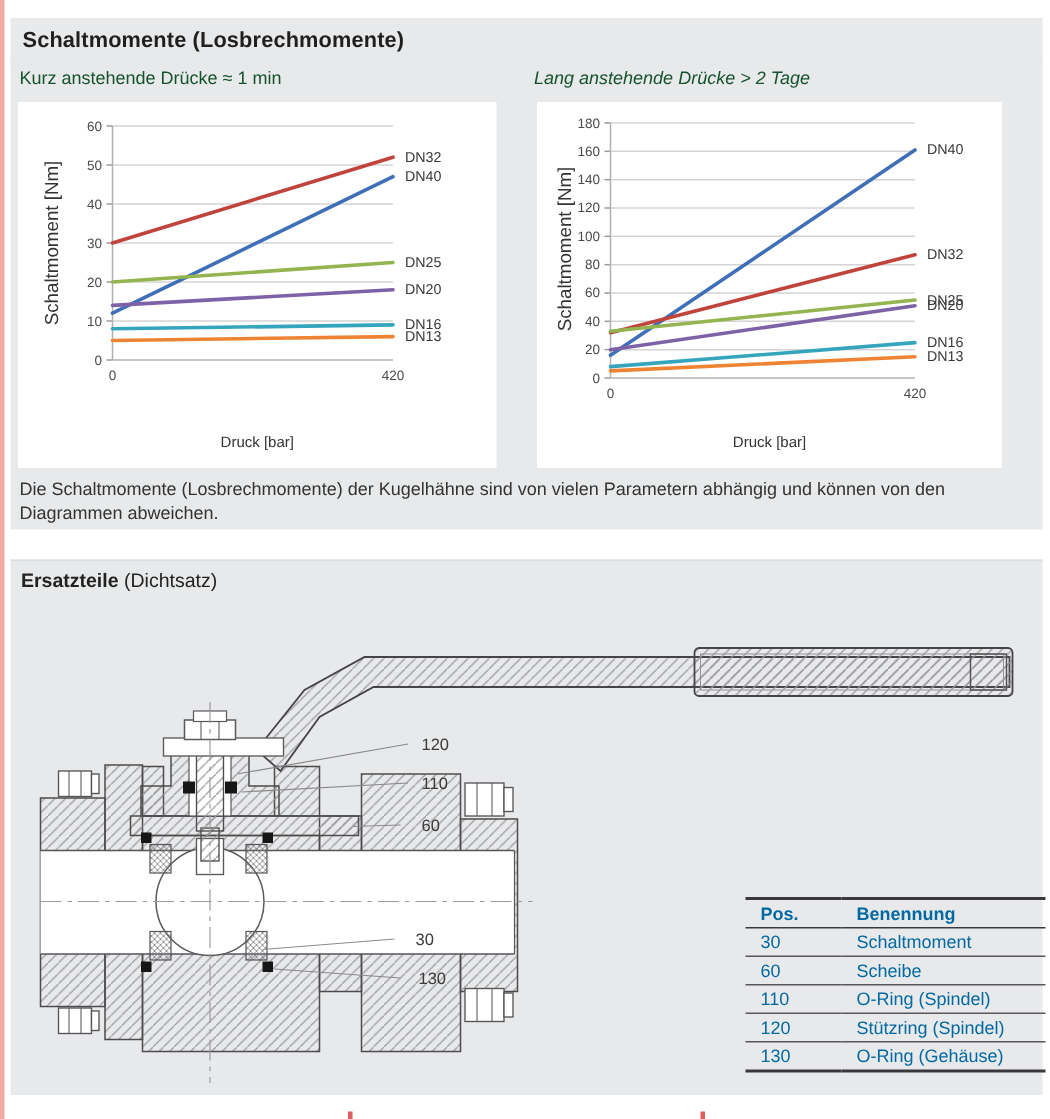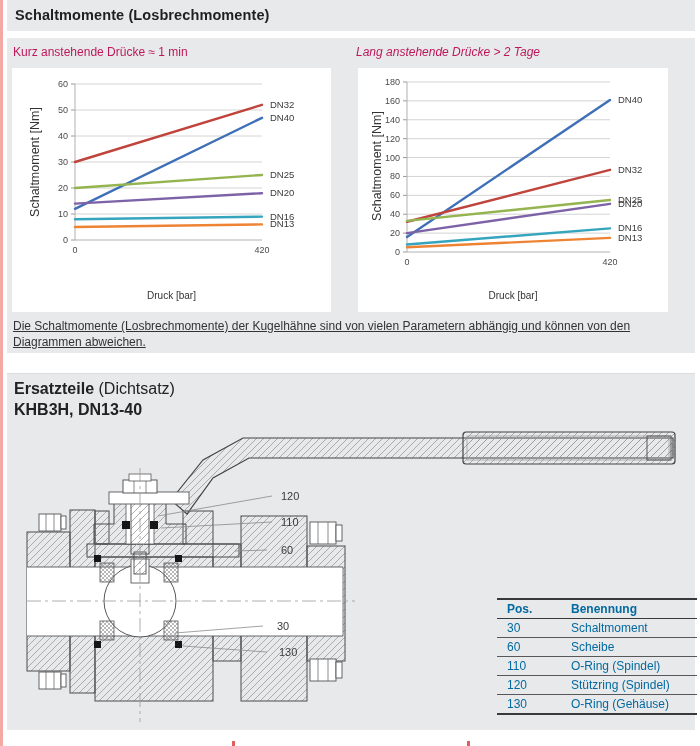--- a/index.html
+++ b/index.html
@@ -4,41 +4,41 @@
 <style>
   html,body { margin:0; padding:0; }
   body {
     width:700px; height:746px; position:relative; overflow:hidden;
     background:#ffffff;
     font-family:"Liberation Sans","DejaVu Sans",sans-serif;
   }
   .stripe { position:absolute; left:0; top:0; width:3px; height:746px; background:#f3aaa4; }
   .gray-bg { background:#e8e9ea; }
 
-  .band { position:absolute; left:7px; top:0; width:688px; height:31px; }
+  .band { position:absolute; left:7px; top:12px; width:688px; height:31px; }
   .band h1 { margin:0; padding:7px 0 0 8px; font-size:14.5px; color:#1f1f1f; letter-spacing:0.1px; }
 
   .s1 { position:absolute; left:7px; top:38px; width:688px; height:315px; }
-  .caption { position:absolute; top:7px; font-size:12px; color:#be185d; }
+  .caption { position:absolute; top:7px; font-size:12px; color:#14532d; }
   #cap0 { left:6px; }
   #cap1 { left:349px;font-style:italic; }
   .panel { position:absolute; background:#ffffff; }
   #panel0 { left:5px;   top:30px; width:319px; height:244px; }
   #panel1 { left:351px; top:30px; width:310px; height:244px; }
   .ylabel { position:absolute; transform:rotate(-90deg); white-space:nowrap;
             font-size:12.5px; color:#333; }
   #panel0 .ylabel { left:-32px; top:87px; }
   #panel1 .ylabel { left:-36px; top:91px; }
   .xlabel { position:absolute; left:0; right:0; bottom:11px; text-align:center;
             font-size:10px; color:#333; }
   .note { position:absolute; left:6px; top:281px; width:632px; font-size:12px;
-          color:#333; line-height:1.32;text-decoration:underline; }
+          color:#333; line-height:1.32; }
 
   .s2 { position:absolute; left:7px; top:373px; width:688px; height:356px; border-top:1px solid #dcddde; }
-  .s2-title { position:absolute; left:7px; top:5px; font-size:16px; color:#222; line-height:1.3; }
+  .s2-title { position:absolute; left:7px; top:5px; font-size:13px; color:#222; line-height:1.3; }
   .s2-title .b { font-weight:bold; }
   .drawing { position:absolute; left:18px; top:30px; }
 
   .parts { position:absolute; left:490px; top:224px; width:200px;
            border-collapse:collapse; font-size:12px; color:#0369a1; }
   .parts th, .parts td { text-align:left; padding:2px 6px 2px 10px; border-bottom:1px solid #58585a; }
   .parts thead th { border-top:2px solid #3a3a3c; border-bottom:1.5px solid #3a3a3c; font-weight:bold; }
   .parts tbody tr:last-child td { border-bottom:2px solid #3a3a3c; }
   .parts .pos { width:48px; }
 
@@ -159,21 +159,20 @@
   </div>
 
   <div class="note">Die Schaltmomente (Losbrechmomente) der Kugelhähne sind von vielen Parametern abhängig und können von den Diagrammen abweichen.</div>
 </div>
 
 <div class="s2 gray-bg" style="background: rgb(232, 233, 234);">
   <div class="s2-title">
     <div>
       <span class="b">Ersatzteile</span><span> (Dichtsatz)</span>
     </div>
-    <div class="b">KHB3H, DN13-40</div>
   </div>
 
   <svg class="drawing" width="670" height="326" viewBox="0 0 670 326">
     <defs>
       <pattern id="hatch" width="7" height="7" patternUnits="userSpaceOnUse">
         <path d="M0,7 L7,0" stroke="#9a9a9c" stroke-width="0.8"></path>
       </pattern>
       <pattern id="xhatch" width="4" height="4" patternUnits="userSpaceOnUse">
         <path d="M0,4 L4,0 M0,0 L4,4" stroke="#7d7d7f" stroke-width="0.55"></path>
       </pattern>

